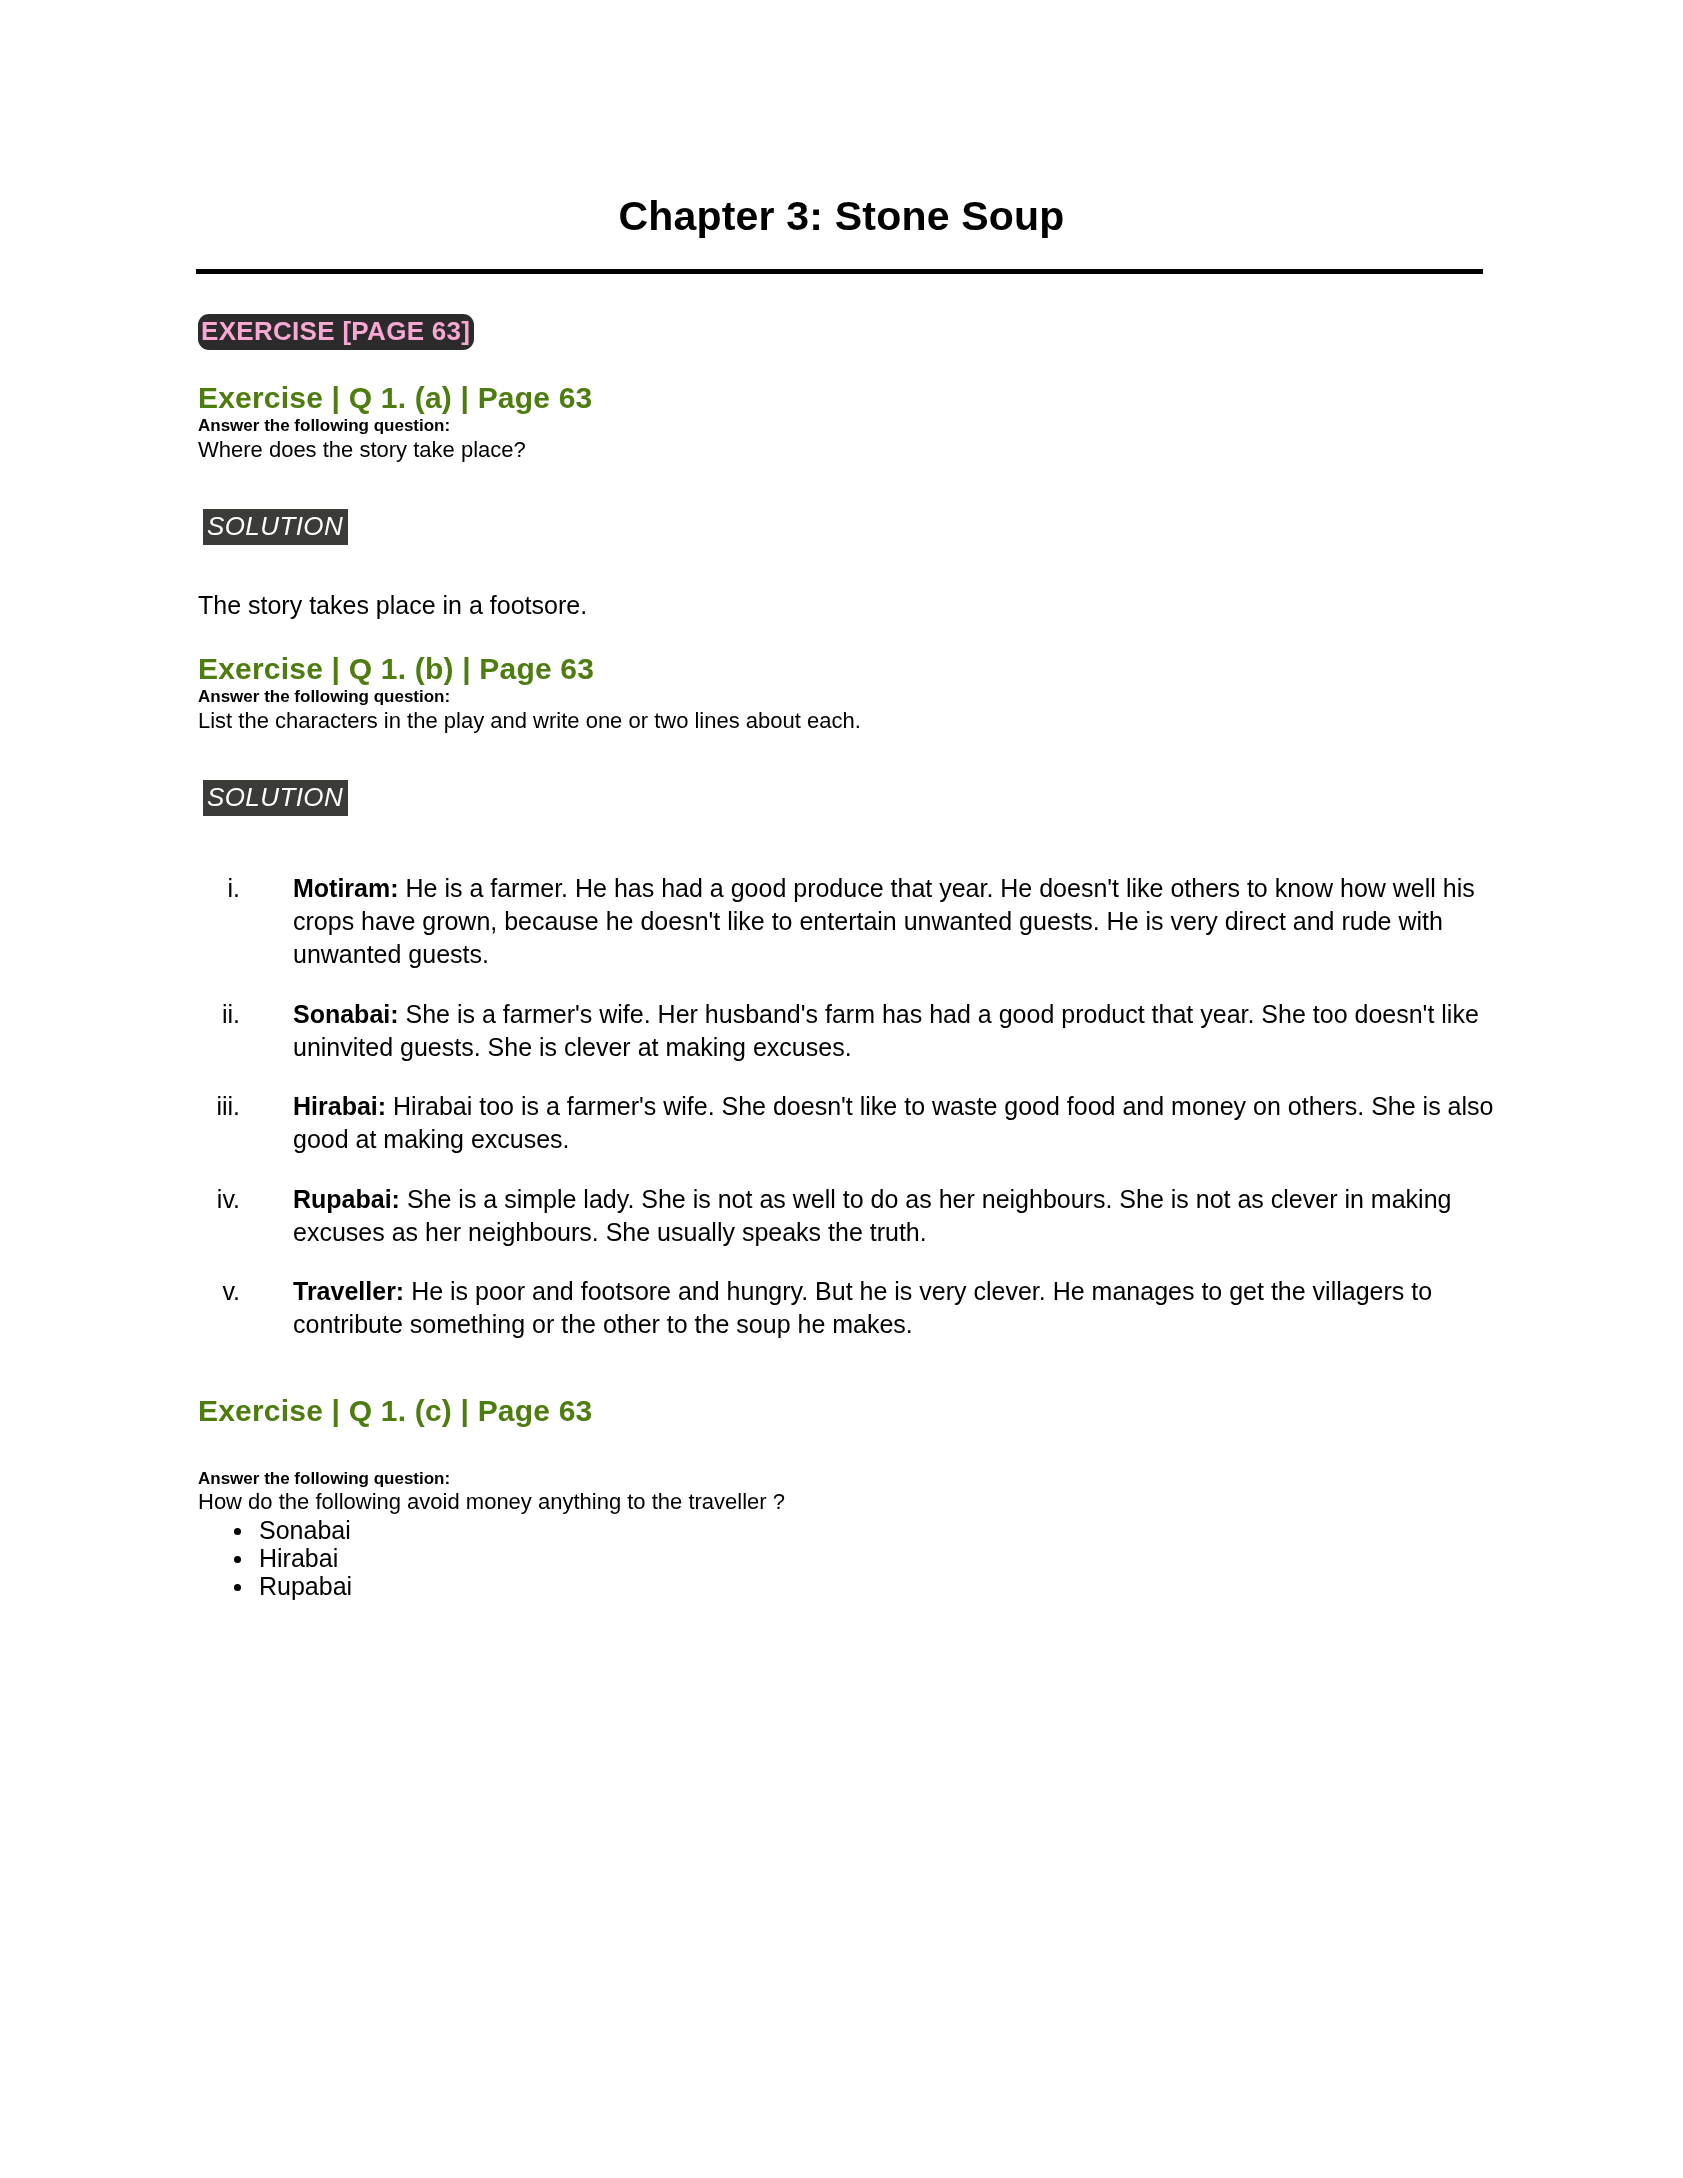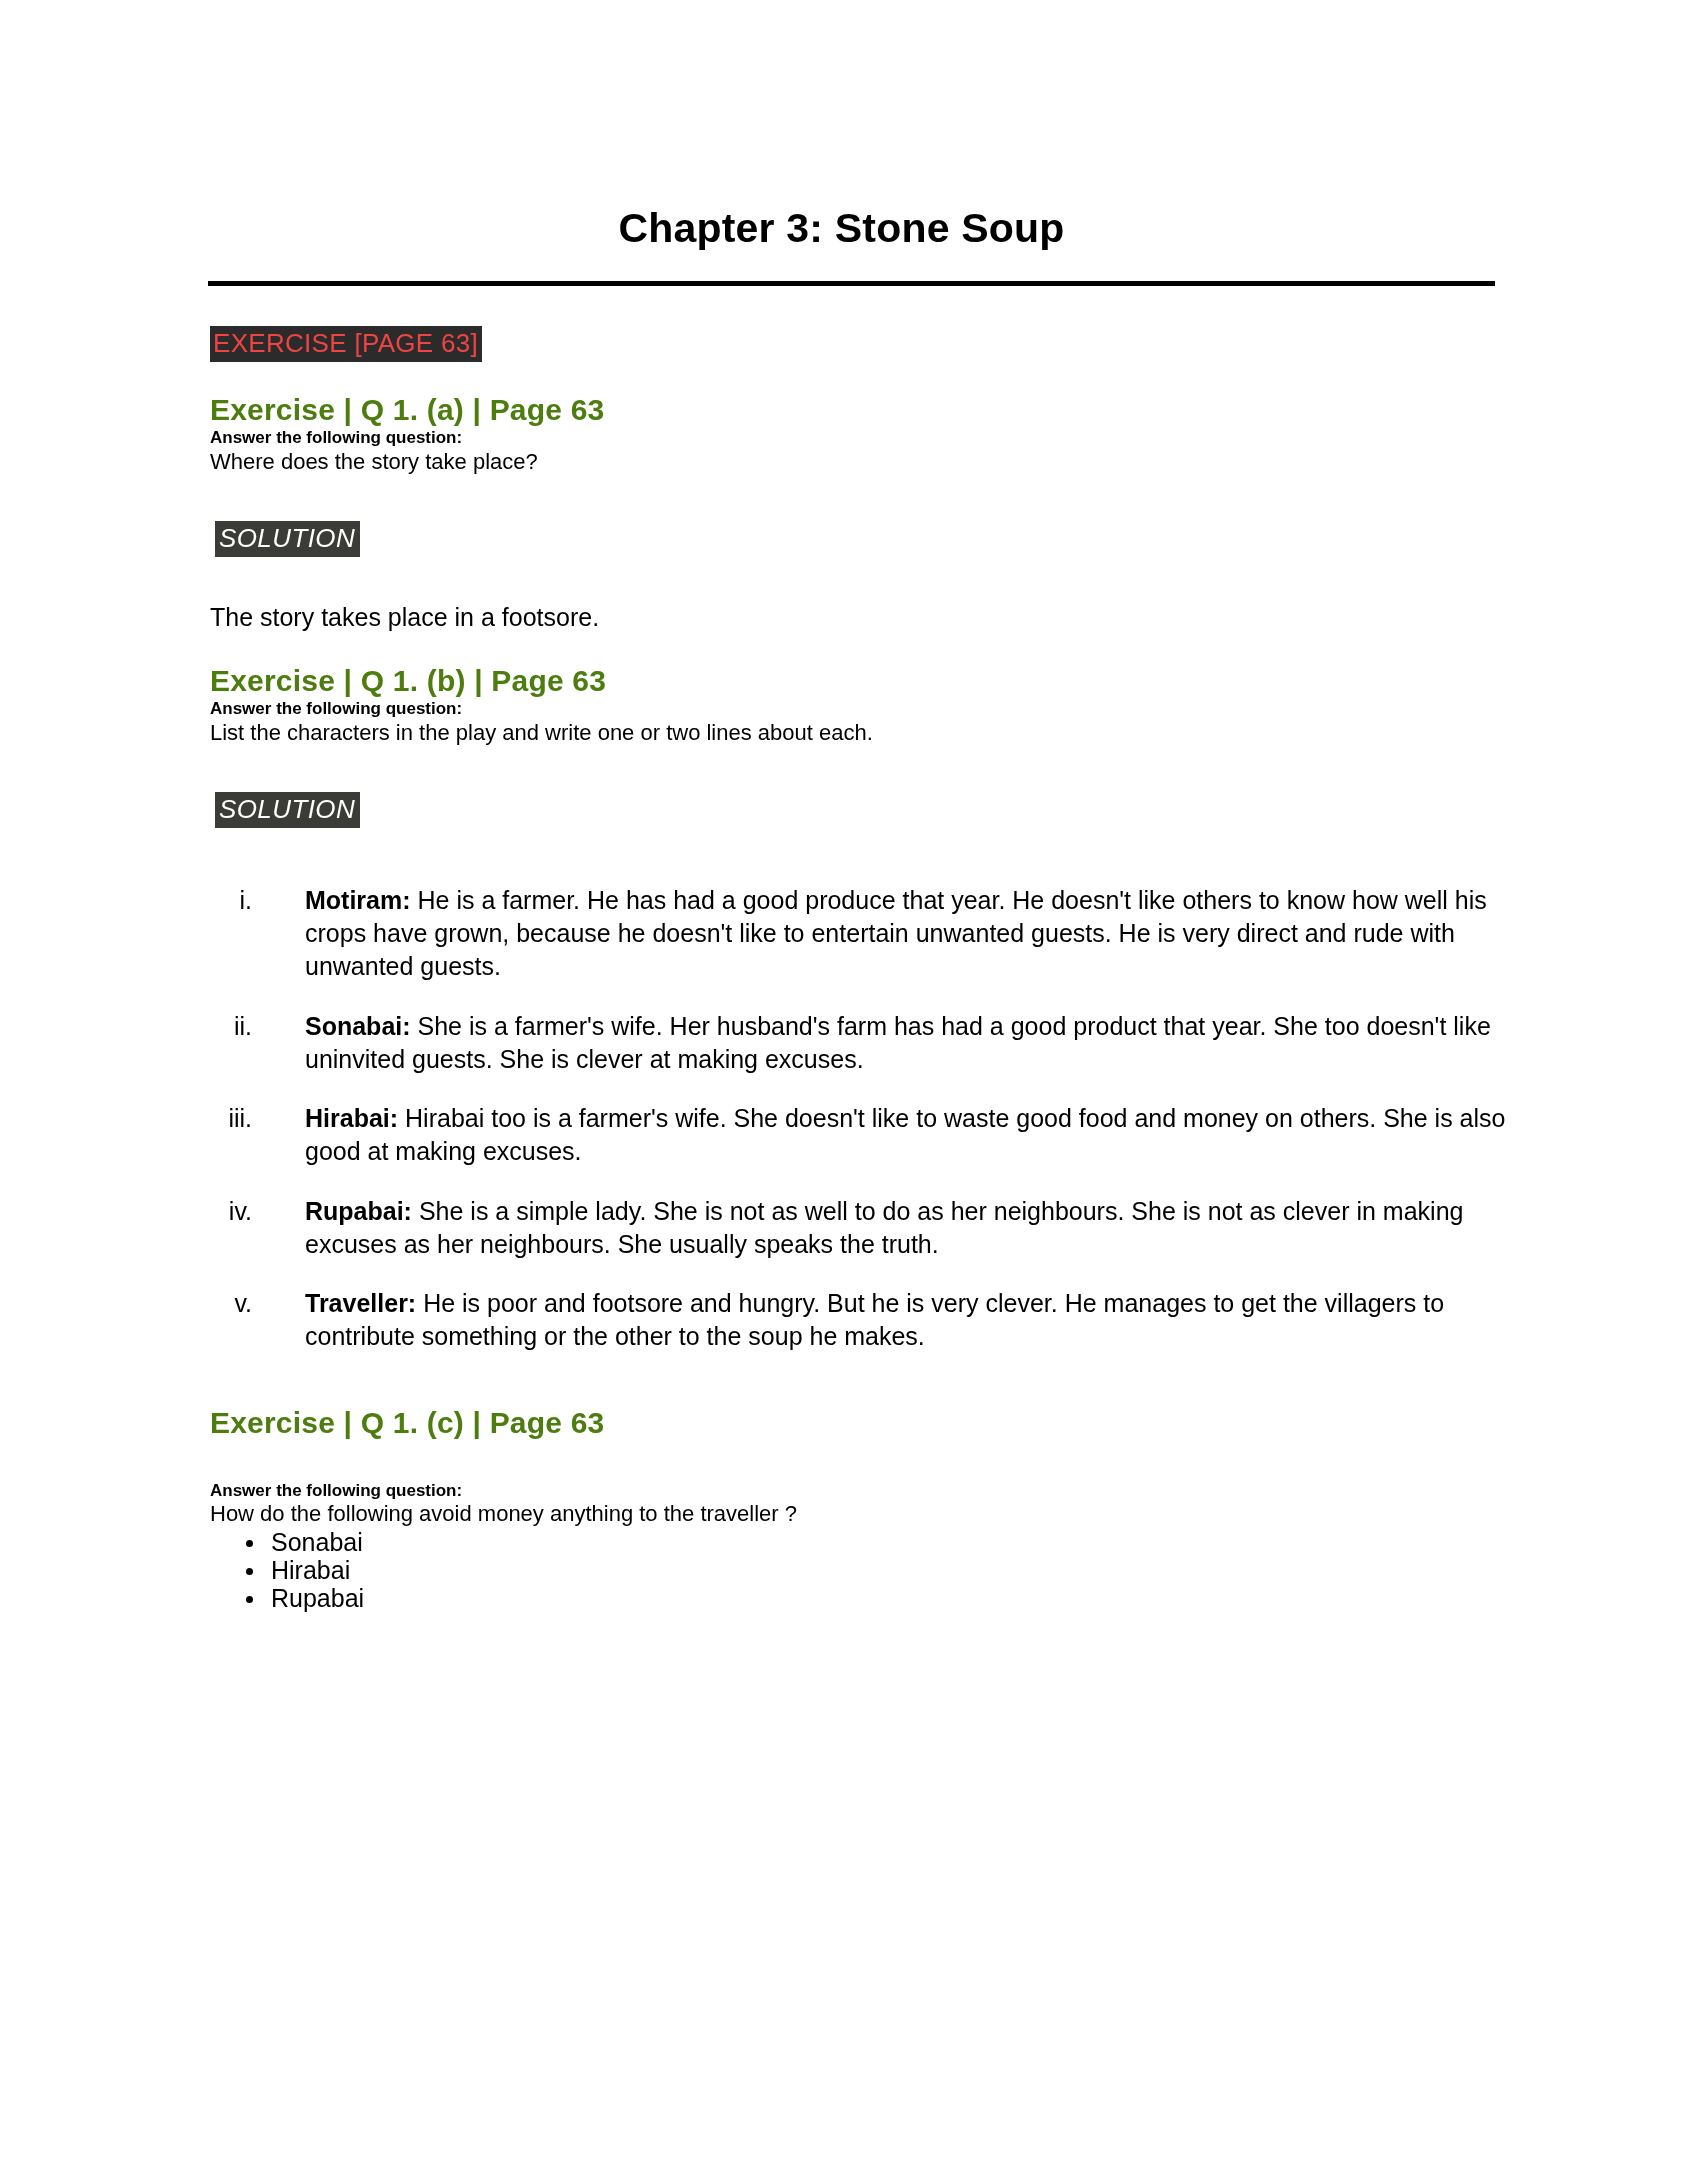--- a/index.html
+++ b/index.html
@@ -12,21 +12,21 @@
     height: 2178px;
     font-family: "Liberation Sans", sans-serif;
     color: #000000;
     -webkit-font-smoothing: antialiased;
   }
   .page {
     position: relative;
     width: 1683px;
     height: 1616px;
     box-sizing: border-box;
-    padding: 12px;
+    padding: 0;
     background: #ffffff;
   }
 
   
   .doc-title {
     text-align: center;
     font-size: 41px;
     font-weight: bold;
     letter-spacing: 0.2px;
     padding-top: 194px;
@@ -45,27 +45,28 @@
   .content {
     margin-left: 198px;
     width: 1307px;
     padding-top: 40px;
   }
 
   
   .exercise-banner {
     display: inline-block;
     background: #2b2b2b;
-    color: #ef4444;
-    font-weight: normal;
+    color: #f9a8d4;
+    font-weight: bold;
     font-size: 26px;
     letter-spacing: 0.3px;
     padding: 3px 4px 4px 3px;
     line-height: 1.12;
     margin: 0;
+    border-radius: 11px;
   }
 
   .solution-banner {
     display: inline-block;
     background: #3b3b38;
     color: #ffffff;
     font-style: italic;
     font-weight: normal;
     font-size: 26px;
     letter-spacing: 0.4px;

